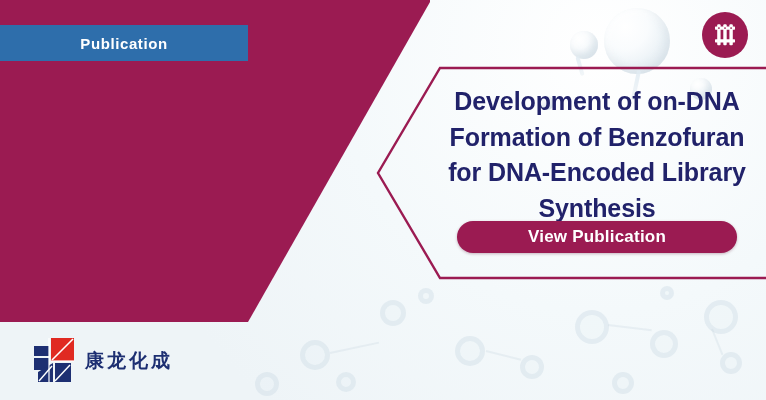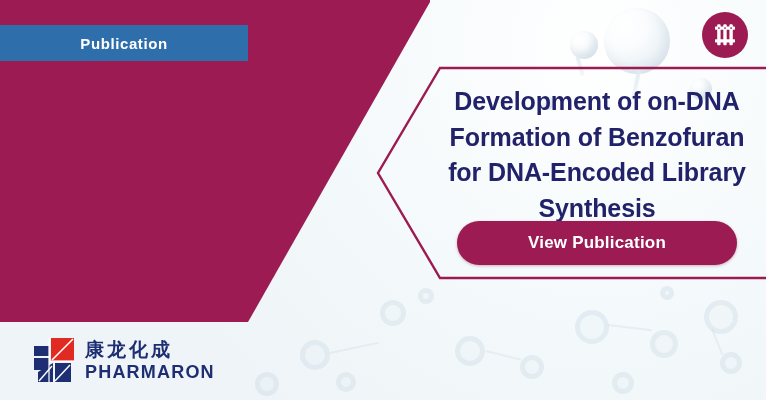--- a/index.html
+++ b/index.html
@@ -115,21 +115,21 @@
     line-height: 1.42;
     letter-spacing: -0.1px;
   }
 
   
   .view-btn {
     position: absolute;
     left: 457px;
     top: 221px;
     width: 280px;
-    height: 44px;
+    height: 32px;
     border: none;
     border-radius: 22px;
     background: #9b1b52;
     color: #ffffff;
     font-family: "Liberation Sans", sans-serif;
     font-size: 17px;
     font-weight: bold;
     letter-spacing: 0.2px;
     cursor: pointer;
     box-shadow: 0 1px 3px rgba(90,12,48,0.30);
@@ -152,21 +152,21 @@
   
   .logo {
     position: absolute;
     left: 30px;
     top: 336px;
     display: flex;
     align-items: center;
     gap: 9px;
   }
   .logo-mark { width: 46px; height: 48px; flex: none; }
-  .logo-words { display: flex; flex-direction: column; line-height: 1; }
+  .logo-words { display: flex; flex-direction: row; line-height: 1; }
   .logo-cn {
     color: #1d2f72;
     font-size: 19px;
     font-weight: bold;
     letter-spacing: 3px;
     font-family: "DejaVu Sans", sans-serif;
   }
   .logo-en {
     color: #1d2f72;
     font-size: 18px;
@@ -253,17 +253,16 @@
       <polygon points="4,22 19,22 19,34 4,34" fill="#1d2f72"></polygon>
       <polygon points="8,36 23,27 23,46 8,46" fill="#1d2f72"></polygon>
       <polygon points="25,27 41,27 41,46 25,46" fill="#1d2f72"></polygon>
       <line x1="25" y1="45" x2="40" y2="29" stroke="#ffffff" stroke-width="1.4"></line>
       <line x1="9" y1="45" x2="22" y2="30" stroke="#ffffff" stroke-width="1.4"></line>
       <line x1="19" y1="2" x2="19" y2="46" stroke="#ffffff" stroke-width="1.2"></line>
       <line x1="21" y1="25" x2="44" y2="25" stroke="#ffffff" stroke-width="1.2"></line>
     </svg>
     <div class="logo-words">
       <span class="logo-cn">康龙化成</span>
-      <span class="logo-en">PHARMARON</span>
     </div>
   </div>
 
 </div>
 
 </body></html>

